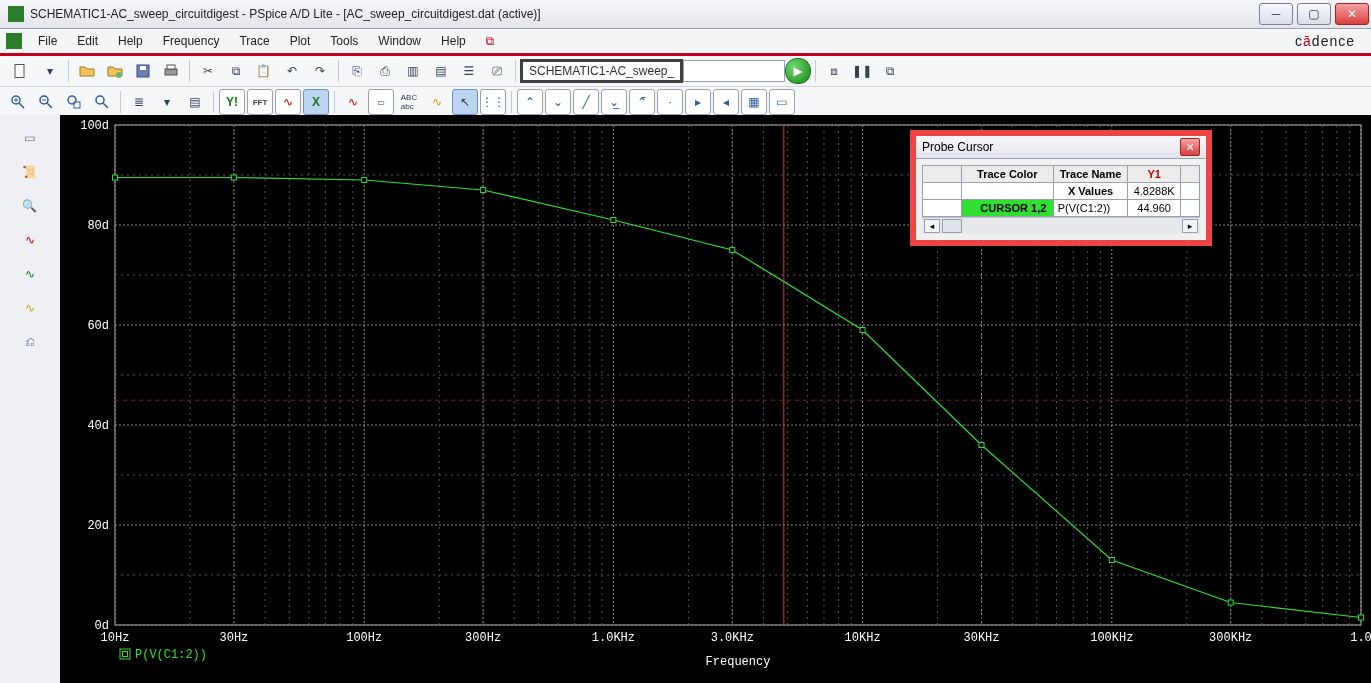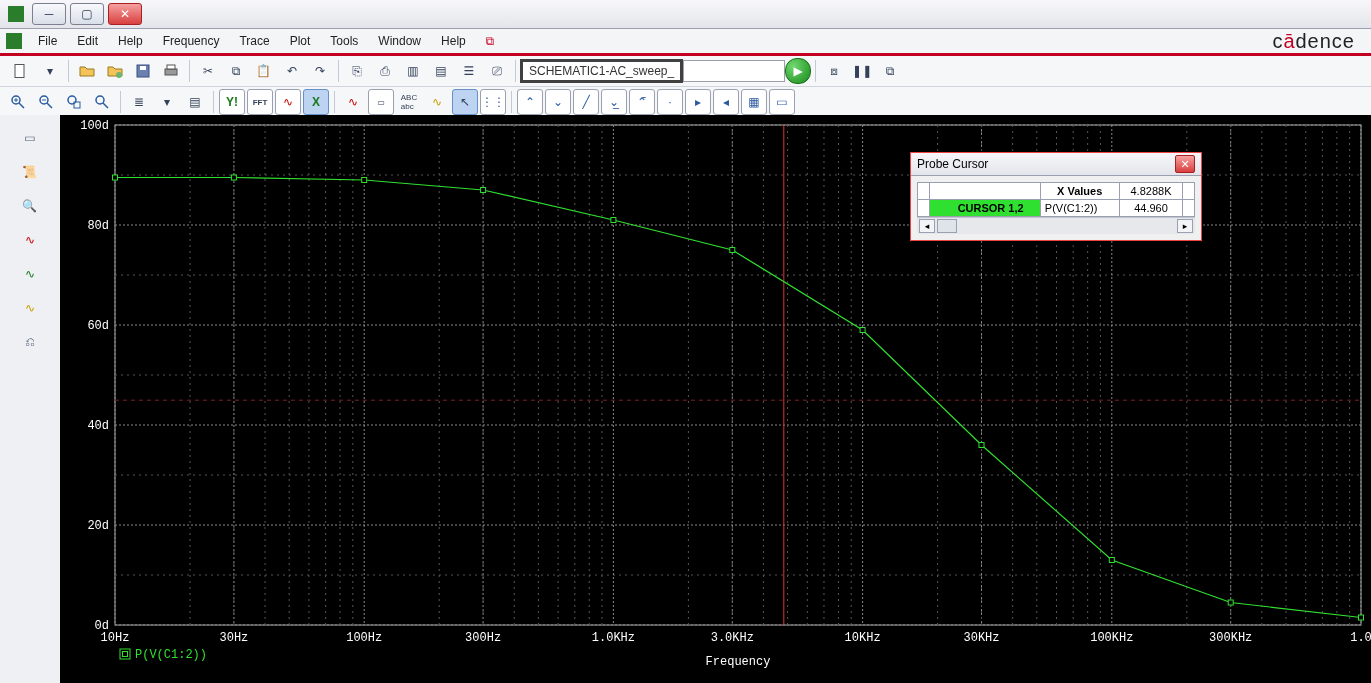--- a/index.html
+++ b/index.html
@@ -39,21 +39,21 @@
   .menubar .mnuicon {
     width:16px; height:16px; margin:0 6px 0 2px;
     background:#2a7d2a; display:inline-block;
   }
   .menubar .mitem {
     padding: 3px 10px; color:#222;
   }
   .brand {
     margin-left:auto; margin-right:12px;
     font-family:"Trebuchet MS",sans-serif;
-    font-size:20px; letter-spacing:1px; color:#222;
+    font-size:14px; letter-spacing:1px; color:#222;
   }
   .brand .accent { color:#c40022; }
   
   .toolbar {
     height:30px; display:flex; align-items:center;
     background:#f6f7f9; border-bottom:1px solid #cfd3db;
     padding:0 4px;
   }
   .tbsep { width:1px; height:22px; background:#c5c9d3; margin:0 4px; }
   .tbtn {
@@ -104,22 +104,22 @@
   .grid-minor { stroke:#555; stroke-width:1; stroke-dasharray:2 4;}
   .grid-edge  { stroke:#aaa; stroke-width:1; }
   .trace { stroke:#30e030; stroke-width:1.2; fill:none; }
   .mark  { stroke:#30e030; stroke-width:1; fill:#000; }
   .cursor-v { stroke:#e03030; stroke-width:1; }
   .cursor-h { stroke:#802020; stroke-width:1; stroke-dasharray:4 4;}
   .legend-box { fill:#000; stroke:#30e030; }
   .legend-text { fill:#30e030; font-family:"Courier New",monospace; font-size:12px; }
   
   .probewin {
-    position:absolute; top:152px; left:910px; width:290px;
-    background:#f0f0f0; border:1px solid #ef4444;
+    position:absolute; top:130px; left:910px; width:290px;
+    background:#f0f0f0; border:6px solid #ef4444;
     box-shadow:2px 2px 6px rgba(0,0,0,.3);
   }
   .probewin .pwtitle {
     height:22px; display:flex; align-items:center;
     background:linear-gradient(#f7f7fb,#e4e5ea);
     border-bottom:1px solid #9aa0b0; padding:0 6px; font-size:12px;
   }
   .probewin .pwtitle .x {
     margin-left:auto; width:18px; height:16px;
     background:linear-gradient(#f5a0a0,#d94040);
@@ -144,20 +144,21 @@
   }
   .probewin .scrollbar .thumb {
     width:18px; height:12px; border:1px solid #9aa0b0; background:#dfe3ea; margin:0 2px;
   }
 </style>
 </head>
 <body>
 
 <div class="titlebar">
   <span class="app-icon"></span>
+  <span class="title">SCHEMATIC1-AC_sweep_circuitdigest - PSpice A/D Lite - [AC_sweep_circuitdigest.dat (active)]</span>
   <div class="winbtns">
     <div class="winbtn">─</div>
     <div class="winbtn">▢</div>
     <div class="winbtn close">✕</div>
   </div>
 </div>
 
 <div class="menubar">
   <span class="mnuicon"></span>
   <span class="mitem">File</span>
@@ -398,20 +399,27 @@
 </div>
 
 <div class="probewin">
   <div class="pwtitle">
     <span>Probe Cursor</span>
     <span class="x">✕</span>
   </div>
   <div style="padding:6px;">
     <table class="probetable">
       <tbody>
+          <tr>
+        <th style="width:30px;"></th>
+        <th>Trace Color</th>
+        <th>Trace Name</th>
+        <th class="y1">Y1</th>
+        <th style="width:10px;"></th>
+      </tr>
       <tr>
         <td></td>
             <td></td>
         <td style="text-align:center;font-weight:bold;">X Values</td>
         <td>4.8288K</td>
         <td></td>
       </tr>
       <tr>
         <td></td>
         <td class="curlbl">CURSOR 1,2</td>

